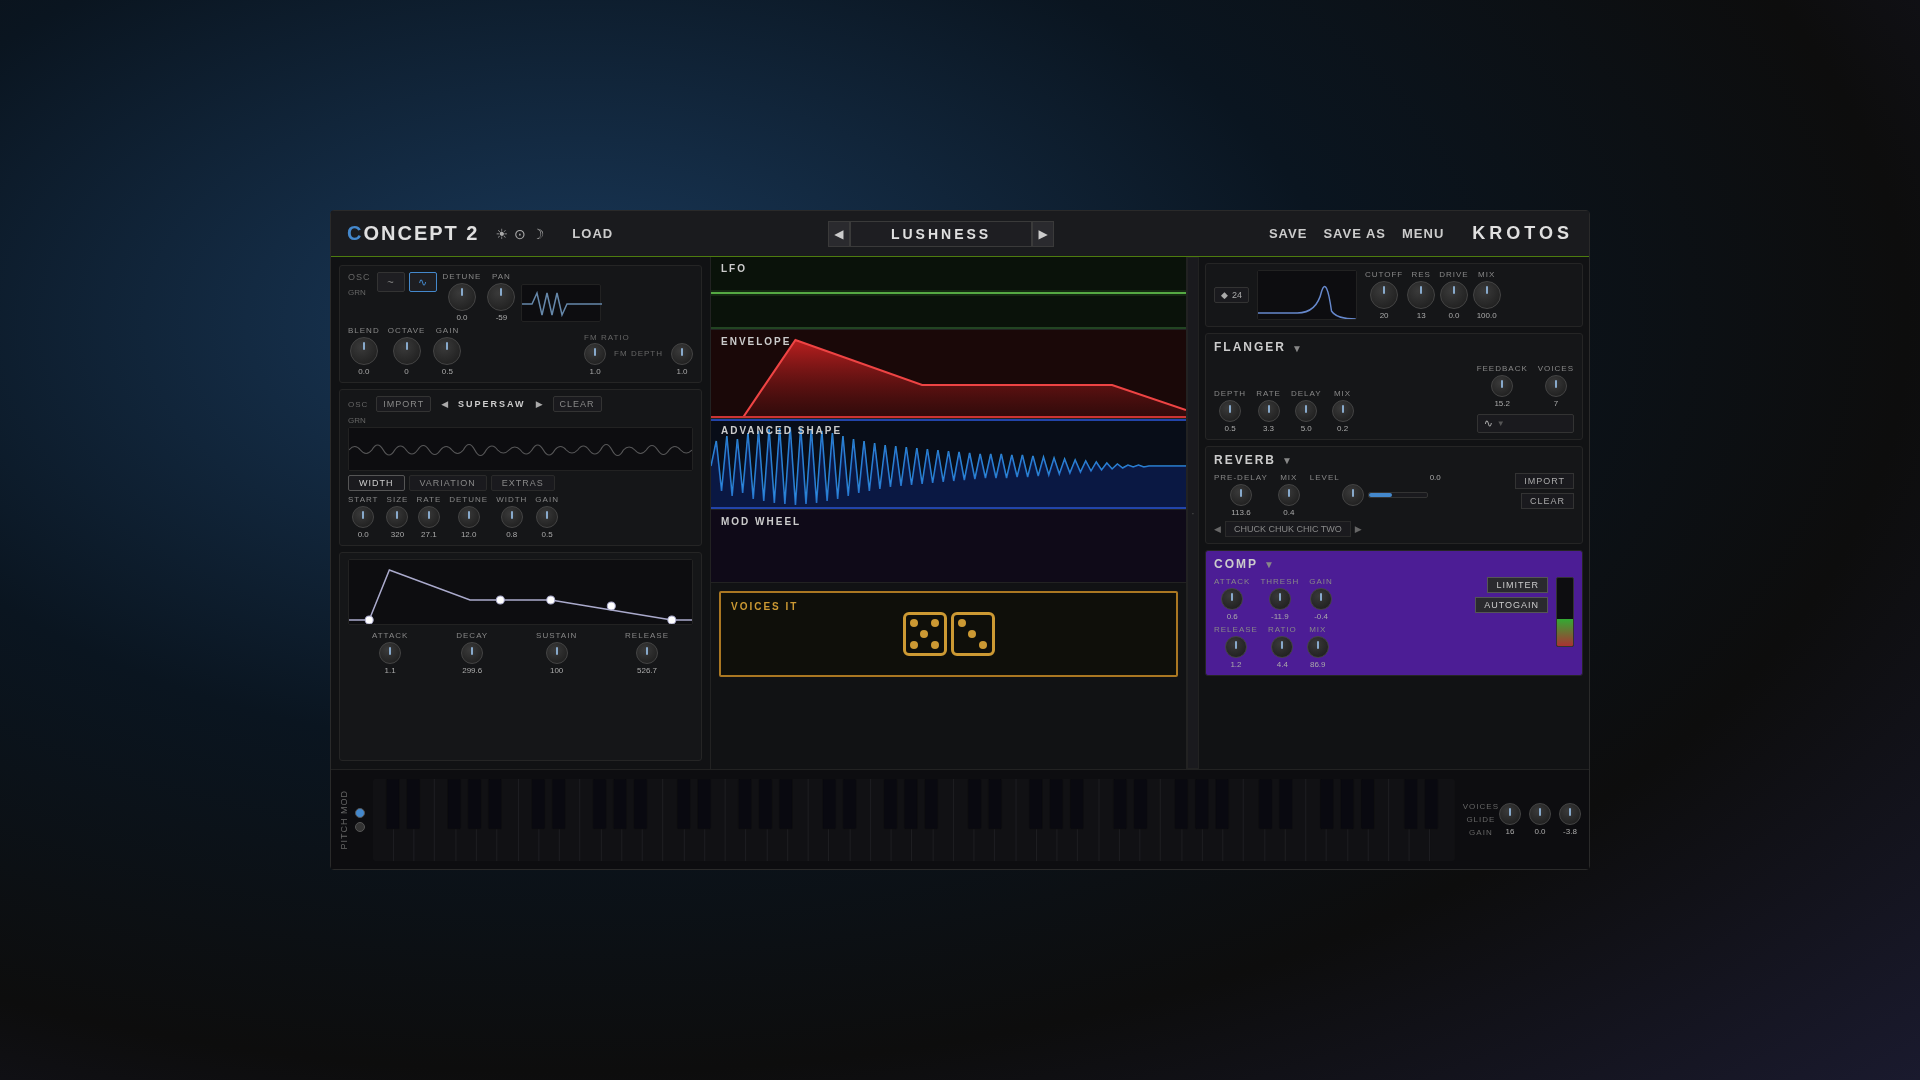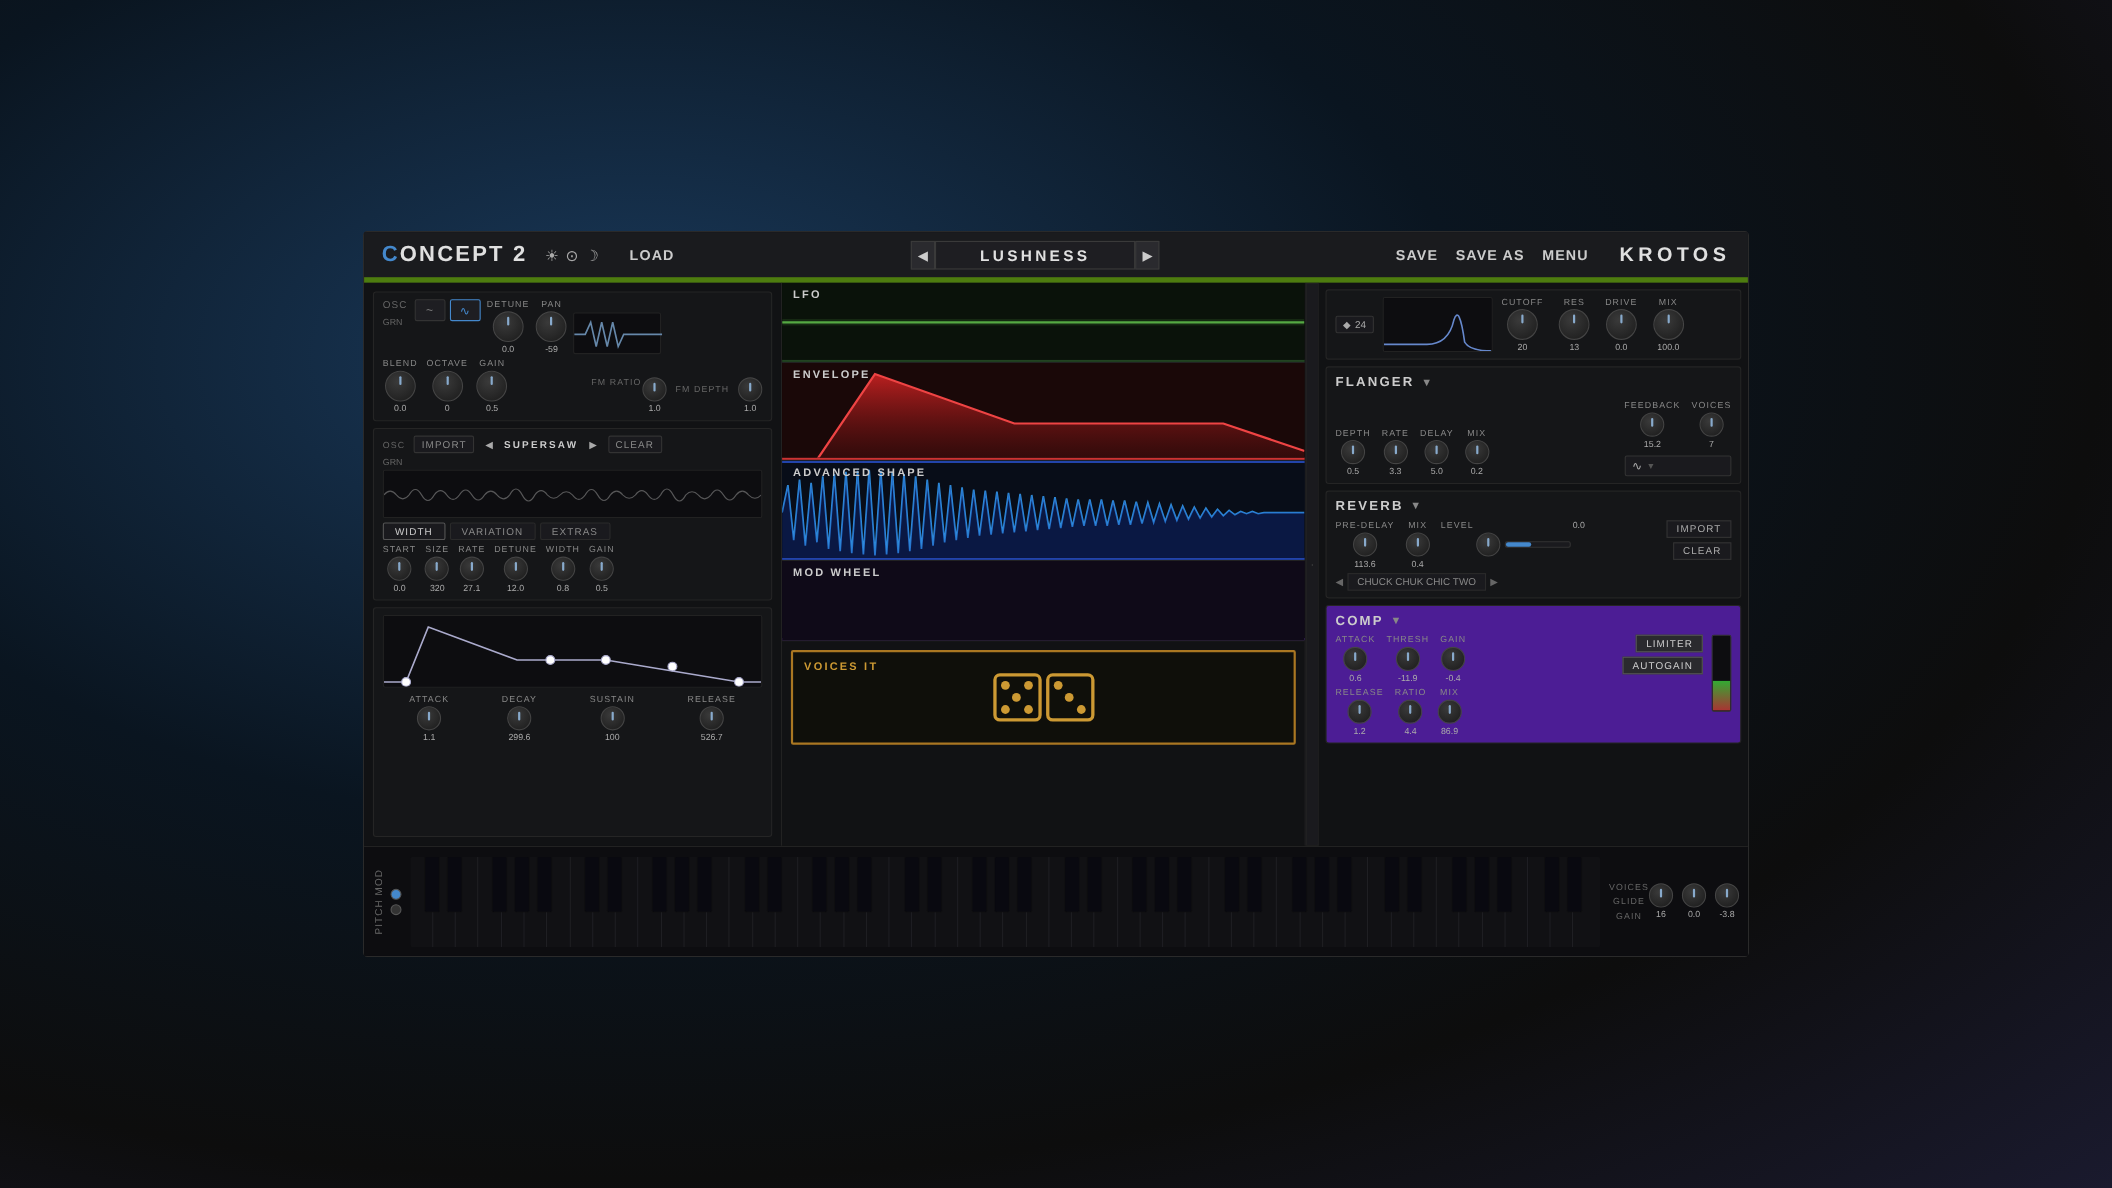--- a/index.html
+++ b/index.html
@@ -21,21 +21,21 @@
       border-radius: 4px;
       display: flex;
       flex-direction: column;
       position: relative;
     }
     
     .header {
       display: flex;
       align-items: center;
       background: #1a1b1e;
-      border-bottom: 5px solid #4d7c0f;
+      border-bottom: 1px solid #4d7c0f;
       padding: 0 16px;
       height: 46px;
       flex-shrink: 0;
     }
     .logo {
       font-size: 20px;
       font-weight: 700;
       color: #e0e0e0;
       letter-spacing: 2px;
       margin-right: 16px;
@@ -393,21 +393,21 @@
       width: 100px;
       height: 50px;
       background: #0d0d10;
       border: 1px solid #222;
       border-radius: 2px;
       position: relative;
       overflow: hidden;
     }
     .filter-knobs {
       display: flex;
-      gap: 14px;
+      gap: 4px;
       align-items: flex-start;
     }
     .filter-dropdown {
       display: flex;
       align-items: center;
       gap: 4px;
       background: #1a1a1e;
       border: 1px solid #333;
       padding: 2px 6px;
       border-radius: 2px;
@@ -647,21 +647,21 @@
           <div class="knob-group">
             <div class="knob-label">OCTAVE</div>
             <div class="knob"></div>
             <div class="knob-value">0</div>
           </div>
           <div class="knob-group">
             <div class="knob-label">GAIN</div>
             <div class="knob"></div>
             <div class="knob-value">0.5</div>
           </div>
-          <div style="margin-left:auto;display:flex;flex-direction:row;gap:1px;">
+          <div style="margin-left:auto;display:flex;flex-direction:column;gap:1px;">
             <div style="font-size:8px;color:#666;letter-spacing:1px;">FM RATIO</div>
             <div style="display:flex;gap:8px;">
               <div class="knob-group">
                 <div class="knob knob-small"></div>
                 <div class="knob-value">1.0</div>
               </div>
               <div style="font-size:8px;color:#666;letter-spacing:1px;align-self:flex-start;margin-top:6px;">FM DEPTH</div>
               <div class="knob-group">
                 <div class="knob knob-small"></div>
                 <div class="knob-value">1.0</div>

